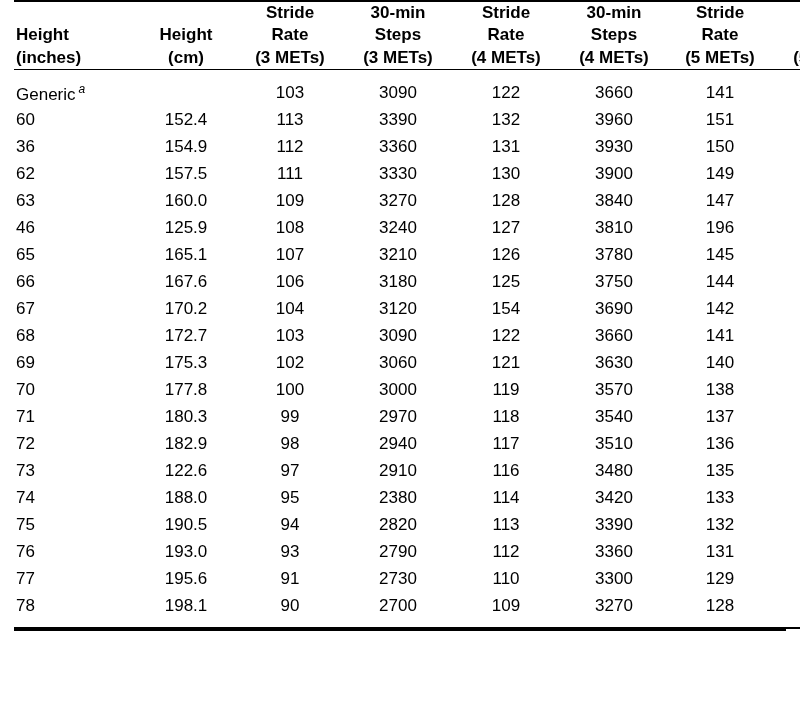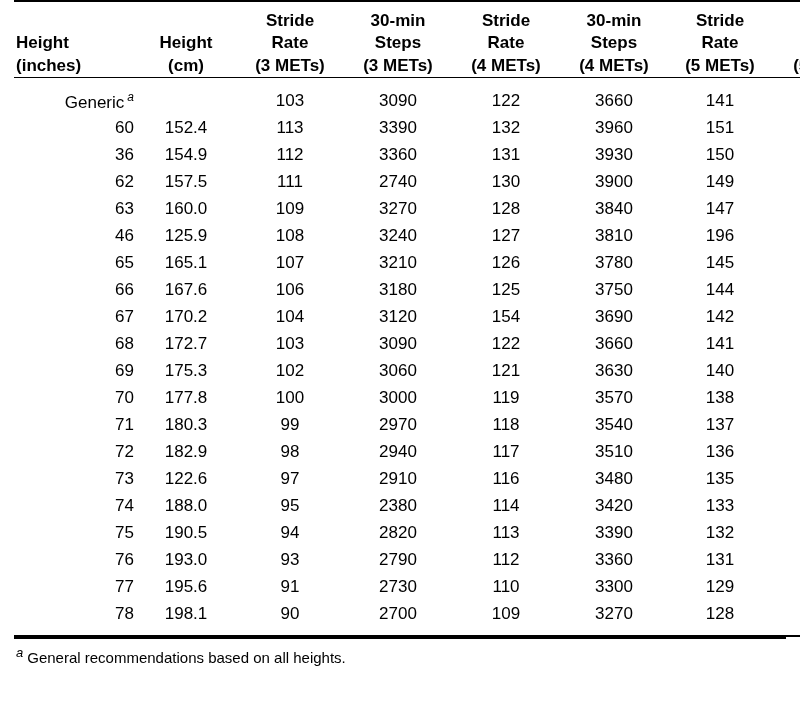--- a/index.html
+++ b/index.html
@@ -44,40 +44,39 @@
     text-align: center;
     vertical-align: bottom;
     line-height: 1.32;
     padding-bottom: 6px;
   }
   thead th.left-head {
     text-align: left;
     padding-left: 2px;
   }
   thead tr.head-row th {
-    padding-top: 8px;
   }
   .rule-top {
     border-top: 2px solid #000000;
   }
   .rule-under-head {
     border-bottom: 1.6px solid #000000;
   }
   .rule-bottom {
     border-bottom: 2px solid #000000;
   }
   tbody td {
     font-size: 17px;
     line-height: 1.0;
     text-align: center;
     height: 27px;
     vertical-align: middle;
   }
   tbody td.lbl {
-    text-align: right;
+    text-align: left;
     padding-left: 2px;
   }
   tbody tr:first-child td {
     padding-top: 9px;
   }
   tbody tr:last-child td {
     padding-bottom: 8px;
     margin-top: 20px;
   }
   .sup {
@@ -188,21 +187,21 @@
           <td>3360</td>
           <td>131</td>
           <td>3930</td>
           <td>150</td>
           <td>4500</td>
         </tr>
         <tr>
           <td class="lbl">62</td>
           <td>157.5</td>
           <td>111</td>
-          <td>2740</td>
+          <td>3330</td>
           <td>130</td>
           <td>3900</td>
           <td>149</td>
           <td>4470</td>
         </tr>
         <tr>
           <td class="lbl">63</td>
           <td>160.0</td>
           <td>109</td>
           <td>3270</td>
@@ -357,16 +356,13 @@
           <td>90</td>
           <td>2700</td>
           <td>109</td>
           <td>3270</td>
           <td>128</td>
           <td>3840</td>
         </tr>
       </tbody>
   </table>
   <div class="fn-rule"></div>
-  <div class="footnote">
-    <span class="fn-mark">a</span><span>General recommendations based on all heights.</span>
-  </div>
 </div>
 
 </body></html>

